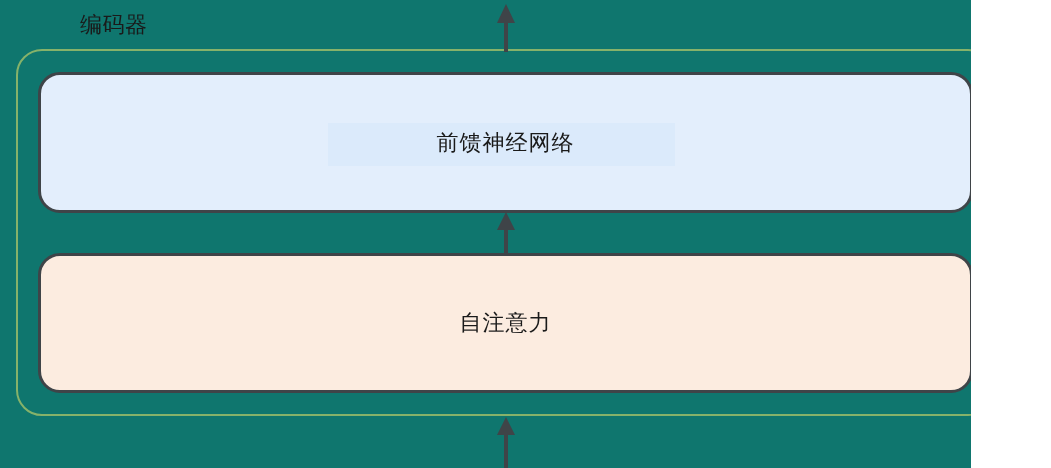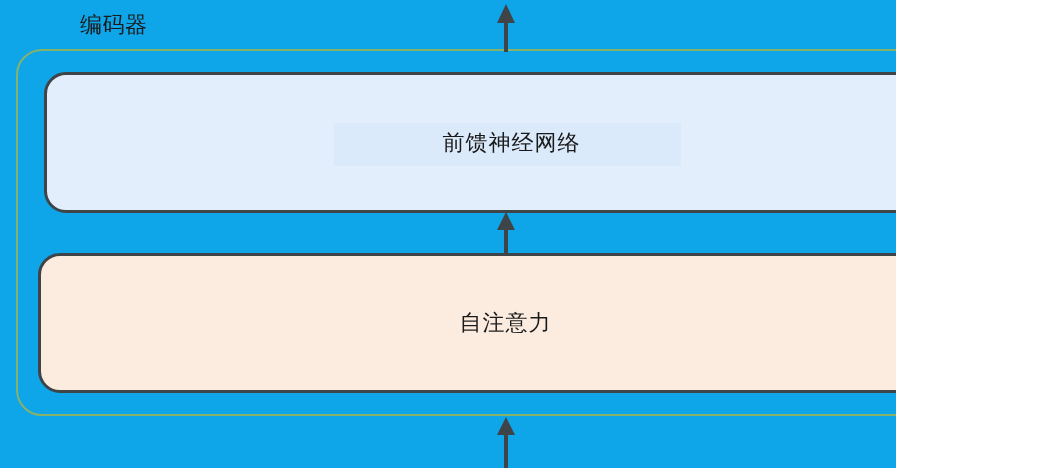--- a/index.html
+++ b/index.html
@@ -5,23 +5,23 @@
   html, body {
     margin: 0;
     padding: 0;
     background: #ffffff;
   }
   body {
     font-family: "Liberation Sans", "DejaVu Sans", sans-serif;
   }
   #canvas {
     position: relative;
-    width: 896px;
+    width: 971px;
     height: 468px;
-    background: #0ea5e9;
+    background: #0f766e;
     overflow: hidden;
     text-align: right;
   }
 
   
   .encoder-container {
     position: absolute;
     left: 16px;
     top: 49px;
     width: 978px;
@@ -58,21 +58,21 @@
     font-size: 22px;
     line-height: 32px;
     color: #1a1a1a;
     letter-spacing: 1px;
     position: relative;
     z-index: 2;
     white-space: nowrap;
   }
 
   .ffn-block {
-    left: 44px;
+    left: 38px;
     top: 72px;
     width: 935px;
     height: 141px;
     background: #e3eefc;
   }
 
   .ffn-highlight {
     position: absolute;
     left: 287px;
     top: 48px;

